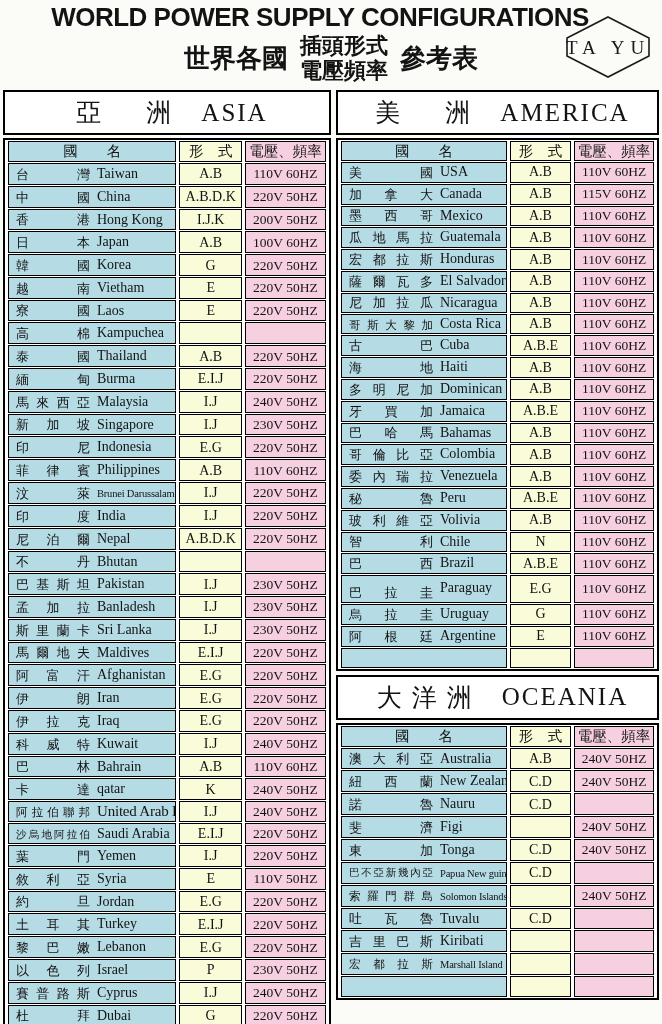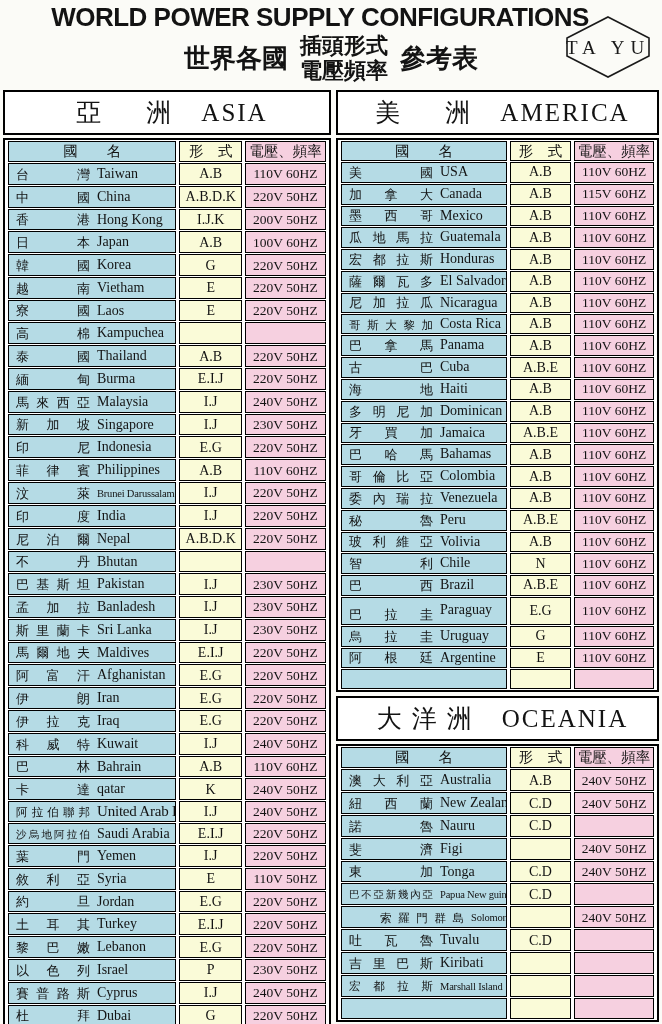--- a/index.html
+++ b/index.html
@@ -329,25 +329,20 @@
         <div class="td name"><div class="cn" style="display: inline-block;">尼加拉瓜</div><div class="en" style="display: inline;">Nicaragua</div></div>
         <div class="td type">A.B</div>
         <div class="td volt">110V 60HZ</div>
       </div>
       <div class="tr">
         <div class="td name"><div class="cn mid-cn" style="display: inline-block;">哥斯大黎加</div><div class="en" style="display: inline;">Costa Rica</div></div>
         <div class="td type">A.B</div>
         <div class="td volt">110V 60HZ</div>
       </div>
       <div class="tr">
-        <div class="td name"><div class="cn" style="display: inline-block;">巴拿馬</div><div class="en" style="display: inline;">Panama</div></div>
-        <div class="td type">A.B</div>
-        <div class="td volt">110V 60HZ</div>
-      </div>
-      <div class="tr">
         <div class="td name"><div class="cn" style="display: inline-block;">古巴</div><div class="en" style="display: inline;">Cuba</div></div>
         <div class="td type">A.B.E</div>
         <div class="td volt">110V 60HZ</div>
       </div>
       <div class="tr">
         <div class="td name"><div class="cn" style="display: inline-block;">海地</div><div class="en" style="display: inline;">Haiti</div></div>
         <div class="td type">A.B</div>
         <div class="td volt">110V 60HZ</div>
       </div>
       <div class="tr">
@@ -451,21 +446,21 @@
         <div class="td name"><div class="cn" style="display: inline-block;">東加</div><div class="en" style="display: inline;">Tonga</div></div>
         <div class="td type">C.D</div>
         <div class="td volt">240V 50HZ</div>
       </div>
       <div class="tr">
         <div class="td name"><div class="cn small-cn" style="display: inline-block;">巴不亞新幾內亞</div><div class="en mid-en" style="display: inline;">Papua New guinea</div></div>
         <div class="td type">C.D</div>
         <div class="td volt"></div>
       </div>
       <div class="tr">
-        <div class="td name"><div class="cn mid-cn" style="display: inline-block; margin-left: 31px;">索羅門群島</div><div class="en mid-en" style="display: inline;">Solomon Islands</div></div>
+        <div class="td name"><div class="cn mid-cn" style="display: inline-block;">索羅門群島</div><div class="en mid-en" style="display: inline;">Solomon Islands</div></div>
         <div class="td type"></div>
         <div class="td volt">240V  50HZ</div>
       </div>
       <div class="tr">
         <div class="td name"><div class="cn" style="display: inline-block;">吐瓦魯</div><div class="en" style="display: inline;">Tuvalu</div></div>
         <div class="td type">C.D</div>
         <div class="td volt"></div>
       </div>
       <div class="tr">
         <div class="td name"><div class="cn" style="display: inline-block;">吉里巴斯</div><div class="en" style="display: inline;">Kiribati</div></div>

